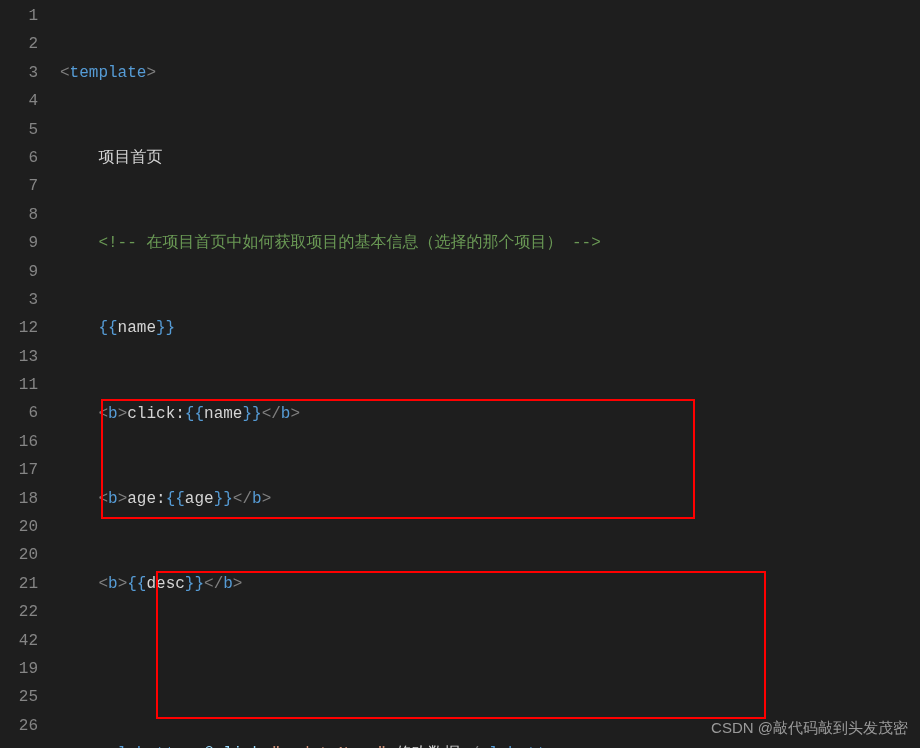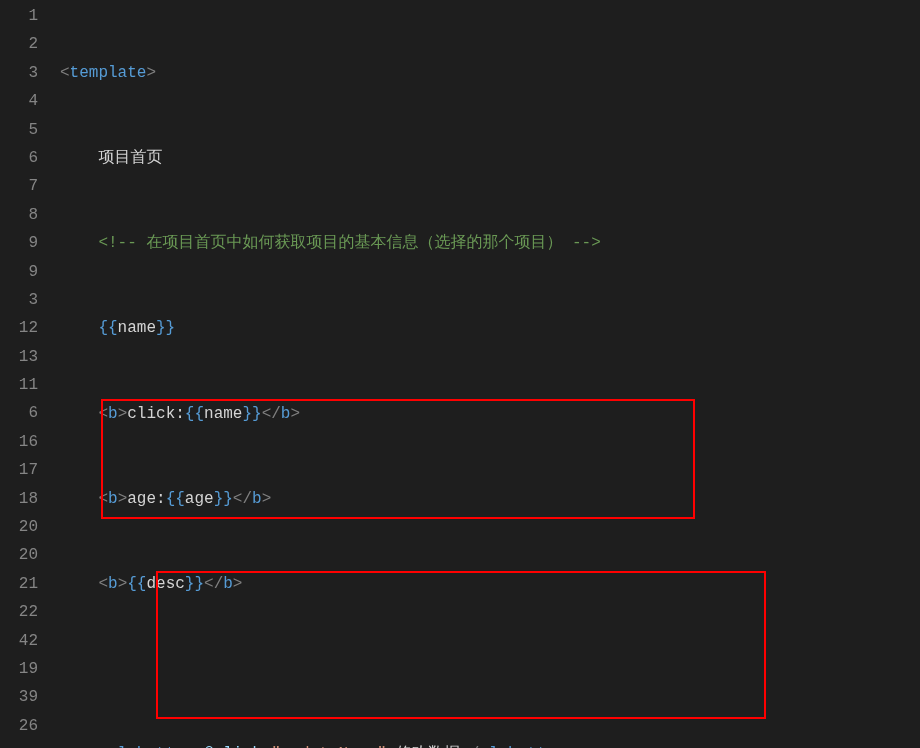--- a/index.html
+++ b/index.html
@@ -75,21 +75,21 @@
   <div>6</div>
   <div>16</div>
   <div>17</div>
   <div>18</div>
   <div>20</div>
   <div>20</div>
   <div>21</div>
   <div>22</div>
   <div>42</div>
   <div>19</div>
-  <div>39</div>
+  <div>25</div>
   <div>26</div>
 </div>
 
 <div class="code">
   <span class="line"><span class="p">&lt;</span><span class="tag">template</span><span class="p">&gt;</span></span>
   <span class="line">    <span class="txt">项目首页</span></span>
   <span class="line">    <span class="cmt"><span>&lt;!--</span><span> 在项目首页中如何获取项目的基本信息（选择的那个项目） </span><span>--&gt;</span></span></span>
   <span class="line">    <span class="mustache">{{</span><span class="txt">name</span><span class="mustache">}}</span></span>
   <span class="line">    <span class="p">&lt;</span><span class="tag">b</span><span class="p">&gt;</span><span class="txt">click:</span><span class="mustache">{{</span><span class="txt">name</span><span class="mustache">}}</span><span class="p">&lt;/</span><span class="tag">b</span><span class="p">&gt;</span></span>
   <span class="line">    <span class="p">&lt;</span><span class="tag">b</span><span class="p">&gt;</span><span class="txt">age:</span><span class="mustache">{{</span><span class="txt">age</span><span class="mustache">}}</span><span class="p">&lt;/</span><span class="tag">b</span><span class="p">&gt;</span></span>
@@ -110,13 +110,14 @@
   
   
   
   
   
   
 
   <div class="redbox" style="left:41px; top:399px; width:594px; height:120px;"></div>
   <div class="redbox" style="left:96px; top:571px; width:610px; height:148px;"></div>
 
+  <div class="watermark">CSDN @敲代码敲到头发茂密</div>
 </div>
 
 </body></html>

